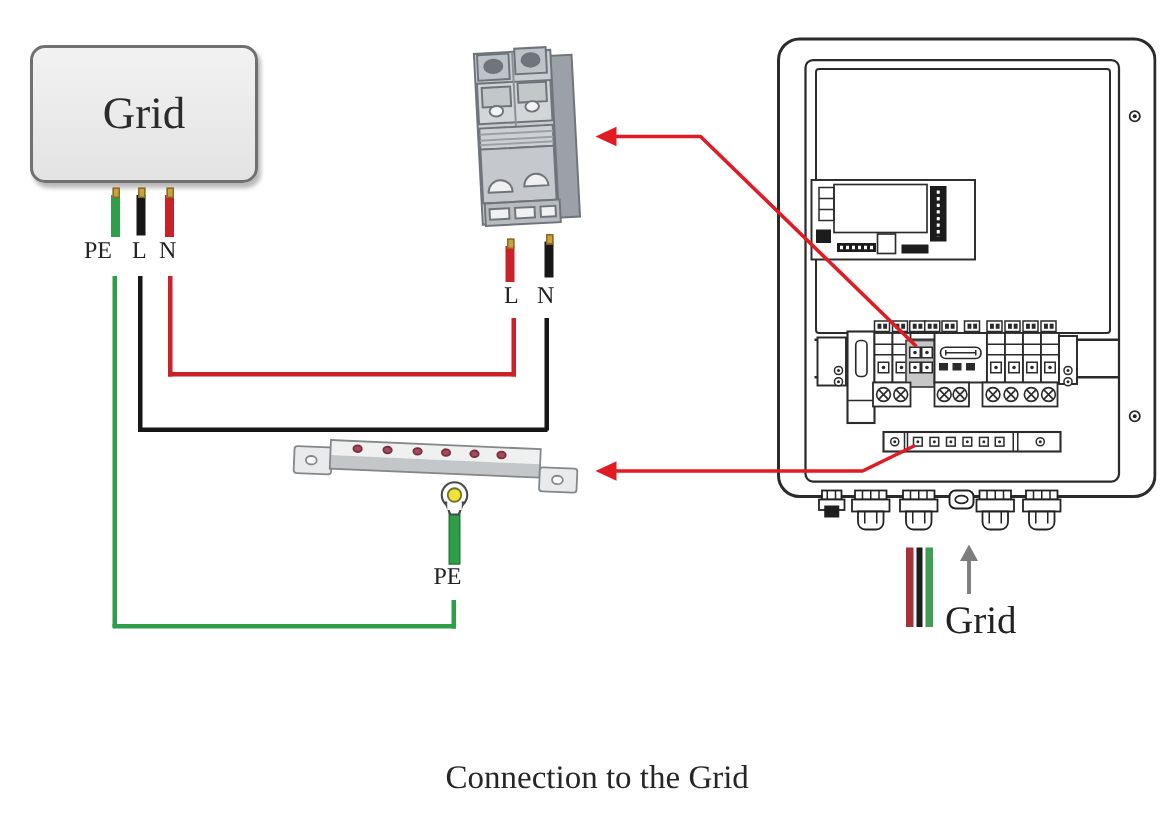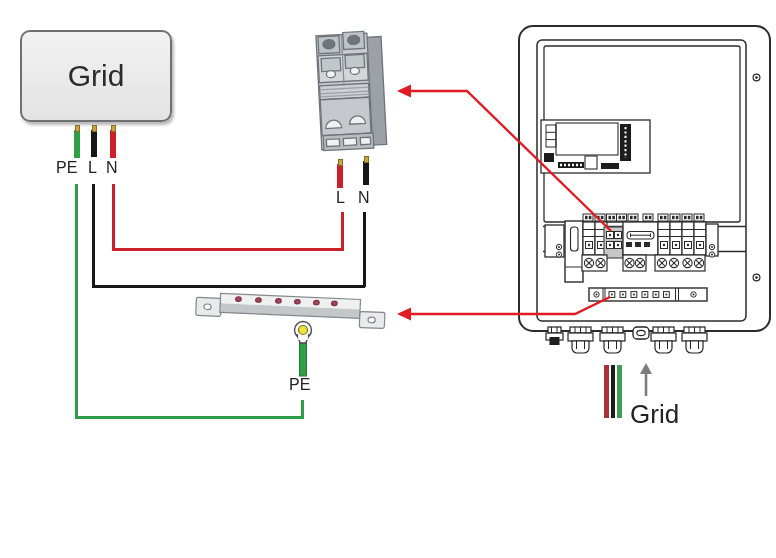--- a/index.html
+++ b/index.html
@@ -1,17 +1,17 @@
 <!DOCTYPE html>
 <html><head>
 <meta charset="utf-8">
 <style>
   html,body{margin:0;padding:0;background:#fff;}
   #canvas{position:relative;width:776px;height:558px;background:#fff;overflow:hidden;
-          font-family:Liberation Sans, sans-serif;color:#262626;}
+          font-family:Liberation Serif, serif;color:#262626;}
   .abs{position:absolute;}
   
   .grid-box{left:20px;top:30px;width:148px;height:88px;border:2.5px solid #707070;border-radius:10px;
             background:linear-gradient(180deg,#f2f2f2,#e3e3e3);box-shadow:2px 3px 3px rgba(0,0,0,.28);
             display:flex;align-items:center;justify-content:center;}
   .grid-box span{font-size:30px;color:#2b2b2b;}
   
   .stub{position:absolute;width:6px;}
   .tip{position:absolute;left:1.2px;top:-5px;width:3.6px;height:5px;background:#c9a245;border:.5px solid #8a6d20;}
   
@@ -311,14 +311,15 @@
 
   <div class="abs" style="left:638px;top:361px;">
     <svg width="16" height="38" viewBox="0 0 16 38">
       <line x1="8" y1="12" x2="8" y2="35" stroke="#7d7d7d" stroke-width="2.6"></line>
       <polygon points="2,13 14,13 8,2" fill="#7d7d7d"></polygon>
     </svg>
   </div>
 
   <div class="lbl-big" style="left:630px;top:399px;">Grid</div>
 
+  <div class="caption">Connection to the Grid</div>
 
 </div>
 
 </body></html>

